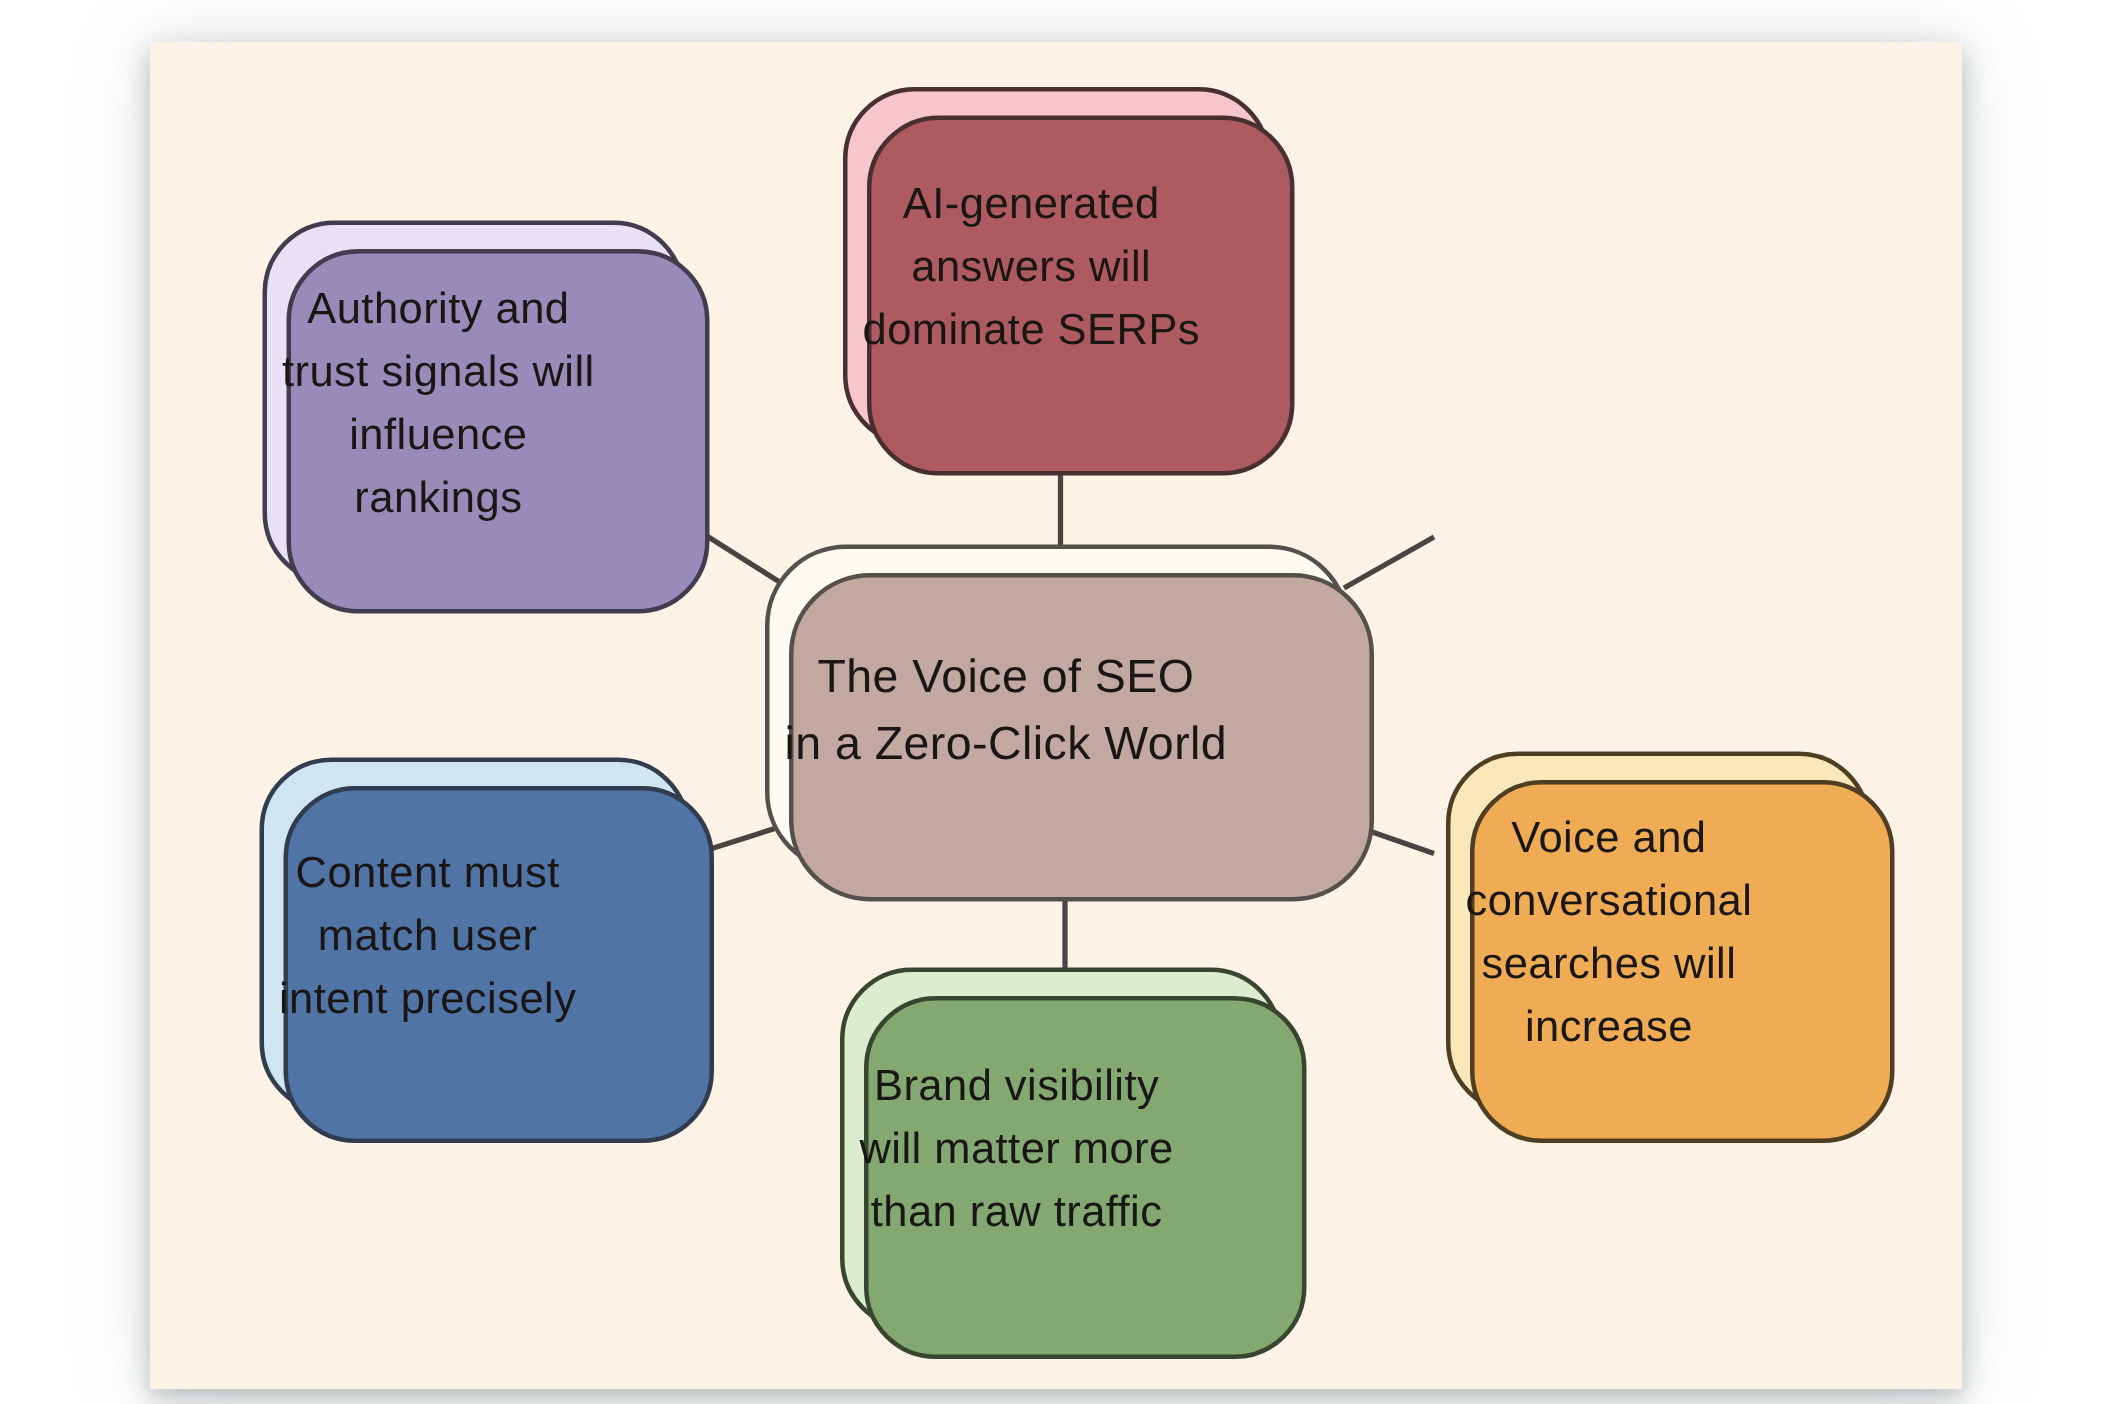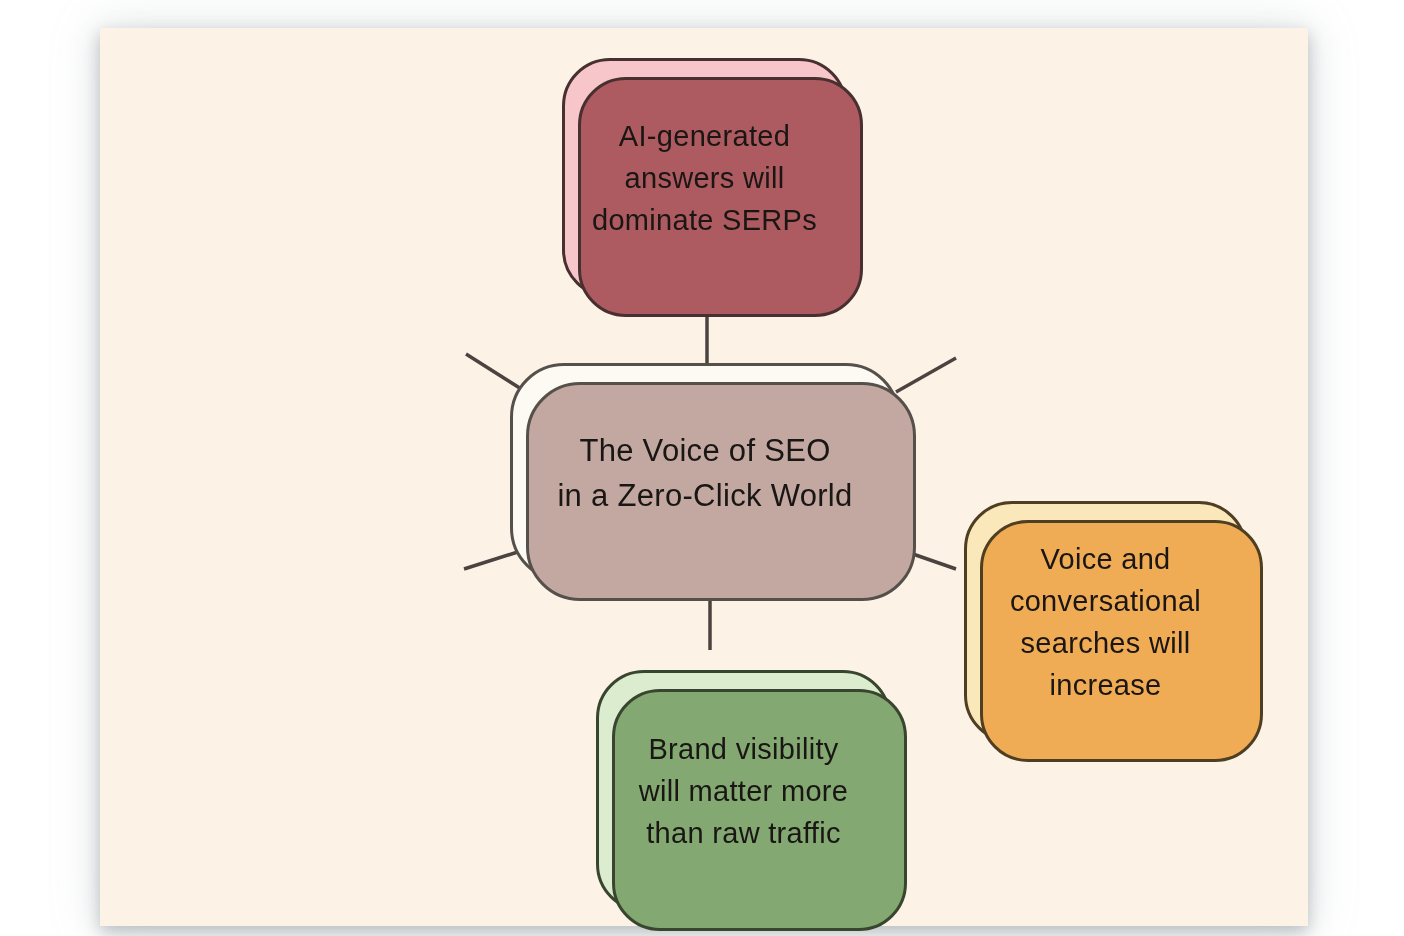--- a/index.html
+++ b/index.html
@@ -32,21 +32,20 @@
     width: 1404px;
     height: 936px;
     z-index: 1;
     pointer-events: none;
   }
   .node {
     position: absolute;
     z-index: 2;
     display: flex;
     align-items: center;
-    justify-content: center;
     box-sizing: border-box;
     border-radius: 48px;
     border: 3px solid var(--stroke, #443c3a);
     background: var(--fill, #ffffff);
   }
   .node::before {
     content: "";
     position: absolute;
     z-index: -1;
     left: -3px;
@@ -68,21 +67,21 @@
     padding: 0 10px;
   }
   
   .node--center  { left: 510px; top: 363px; width: 390px; height: 219px; border-radius: 54px; }
   .node--center::before { border-radius: 54px; }
   .node--center .node-label { font-size: 31px; line-height: 45px; }
   .node--authority  { left: 175px; top: 147px; width: 282px; height: 243px; }
   .node--ai         { left: 562px; top:  58px; width: 285px; height: 240px; }
   .node--structured { left: 952px; top: 145px; width: 283px; height: 245px; }
   .node--content    { left: 173px; top: 505px; width: 287px; height: 238px; }
-  .node--brand      { left: 560px; top: 670px; width: 295px; height: 242px; margin-left: 36px; }
+  .node--brand      { left: 560px; top: 645px; width: 295px; height: 242px; }
   .node--voice      { left: 952px; top: 501px; width: 283px; height: 242px; margin-left: 12px; }
 </style>
 </head>
 <body style="background: rgb(255, 255, 255);">
 
 <div class="canvas">
 
   <div class="panel" style="background: rgb(253, 242, 230);"></div>
 
   <svg class="connectors" viewBox="0 0 1404 936" xmlns="http://www.w3.org/2000/svg">
@@ -92,28 +91,39 @@
     <line class="connector" x1="896" y1="392" x2="956" y2="358" stroke-width="3.5" stroke="#4a4340"></line>
     <line class="connector" x1="464" y1="569" x2="524" y2="550" stroke-width="3.5" stroke="#4a4340"></line>
     <line class="connector" x1="910" y1="553" x2="956" y2="569" stroke-width="3.5" stroke="#4a4340"></line>
   </svg>
 
   <div class="node node--center" style="--fill: #fdfaf3; --shadow: #c3a8a2; --stroke: #56504b;">
     <div class="node-label">The Voice of SEO
 in a Zero-Click World</div>
   </div>
 
+  <div class="node node--authority" style="--fill: #e8e1f5; --shadow: #968bb9; --stroke: #423c4e;">
+    <div class="node-label">Authority and
+trust signals will
+influence
+rankings</div>
+  </div>
 
   <div class="node node--ai" style="--fill: #f6c6ca; --shadow: #ad5a60; --stroke: #47302f;">
     <div class="node-label">AI-generated
 answers will
 dominate SERPs</div>
   </div>
 
 
+  <div class="node node--content" style="--fill: #cfe6f2; --shadow: #5074a6; --stroke: #313c4e;">
+    <div class="node-label">Content must
+match user
+intent precisely</div>
+  </div>
 
   <div class="node node--brand" style="--fill: #dcedcf; --shadow: #83a871; --stroke: #39462f;">
     <div class="node-label">Brand visibility
 will matter more
 than raw traffic</div>
   </div>
 
   <div class="node node--voice" style="--fill: #fae8bb; --shadow: #f0ac55; --stroke: #4e3e22;">
     <div class="node-label">Voice and
 conversational

